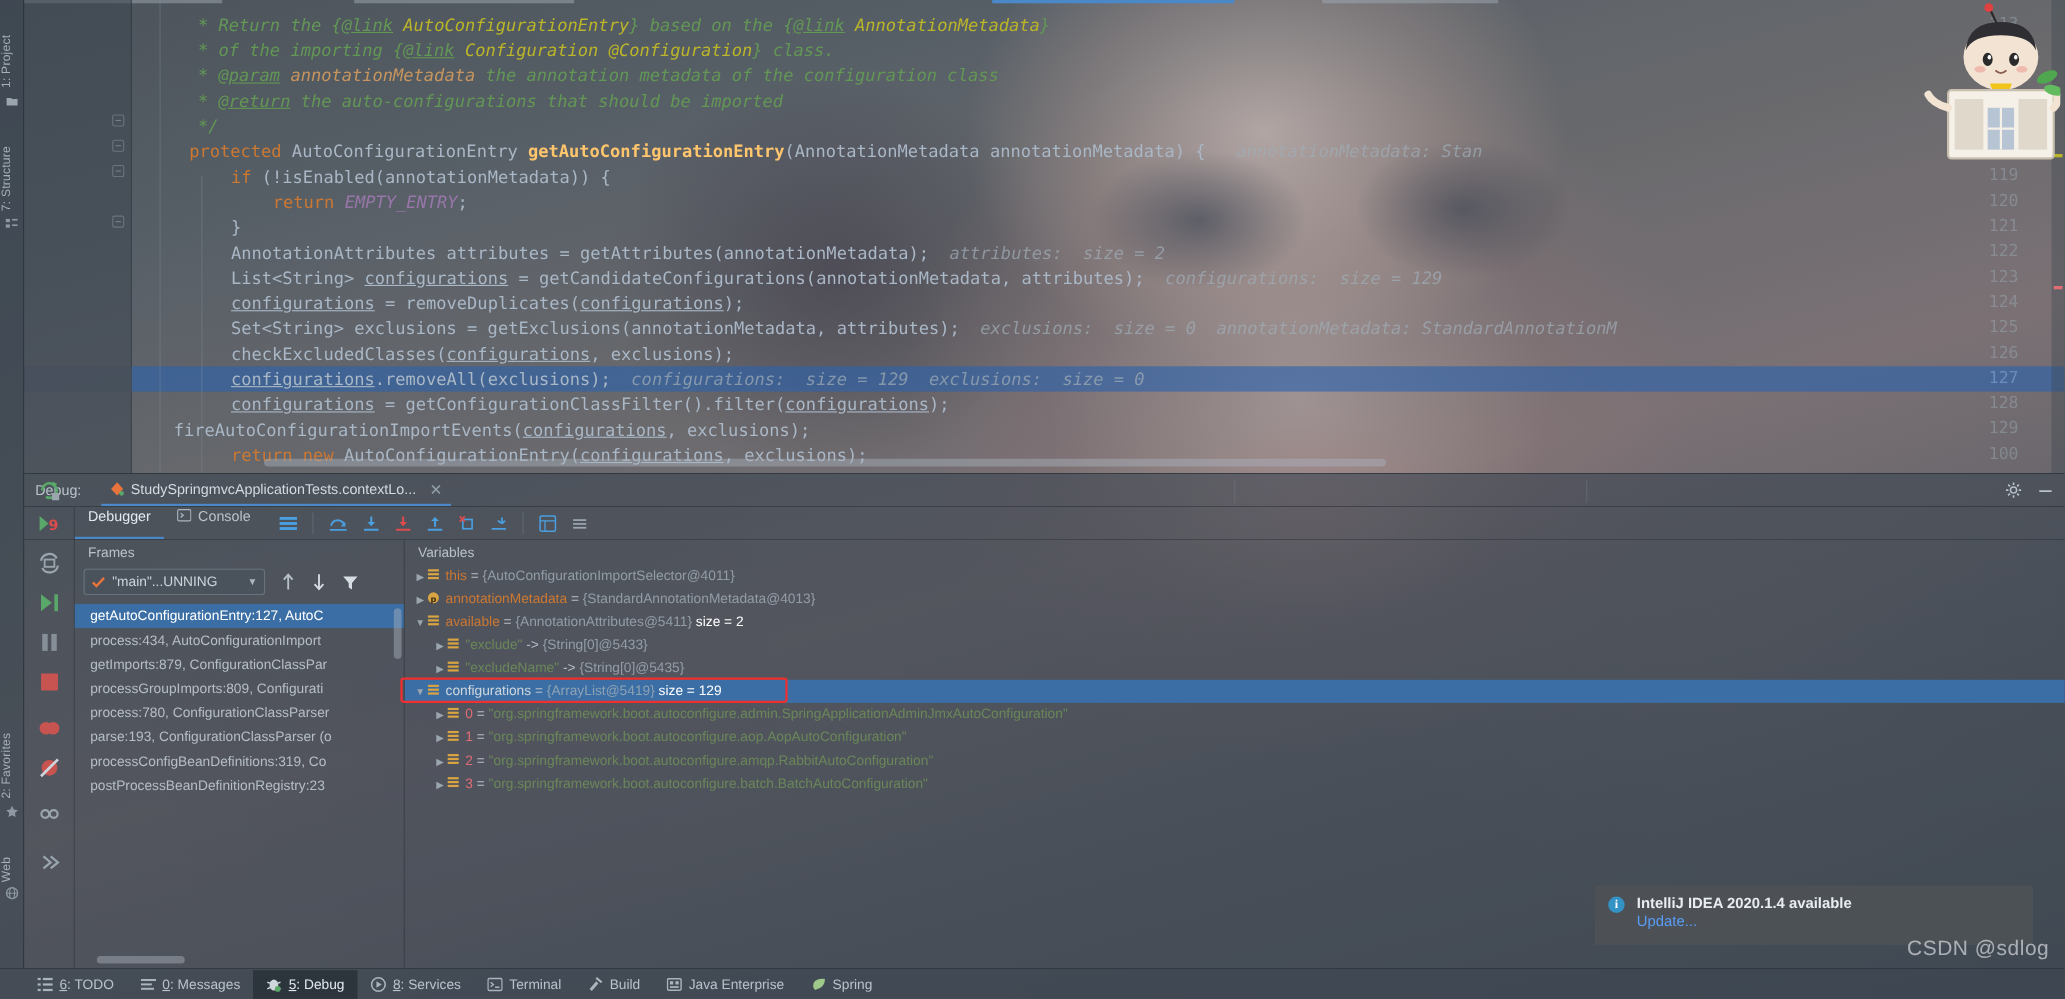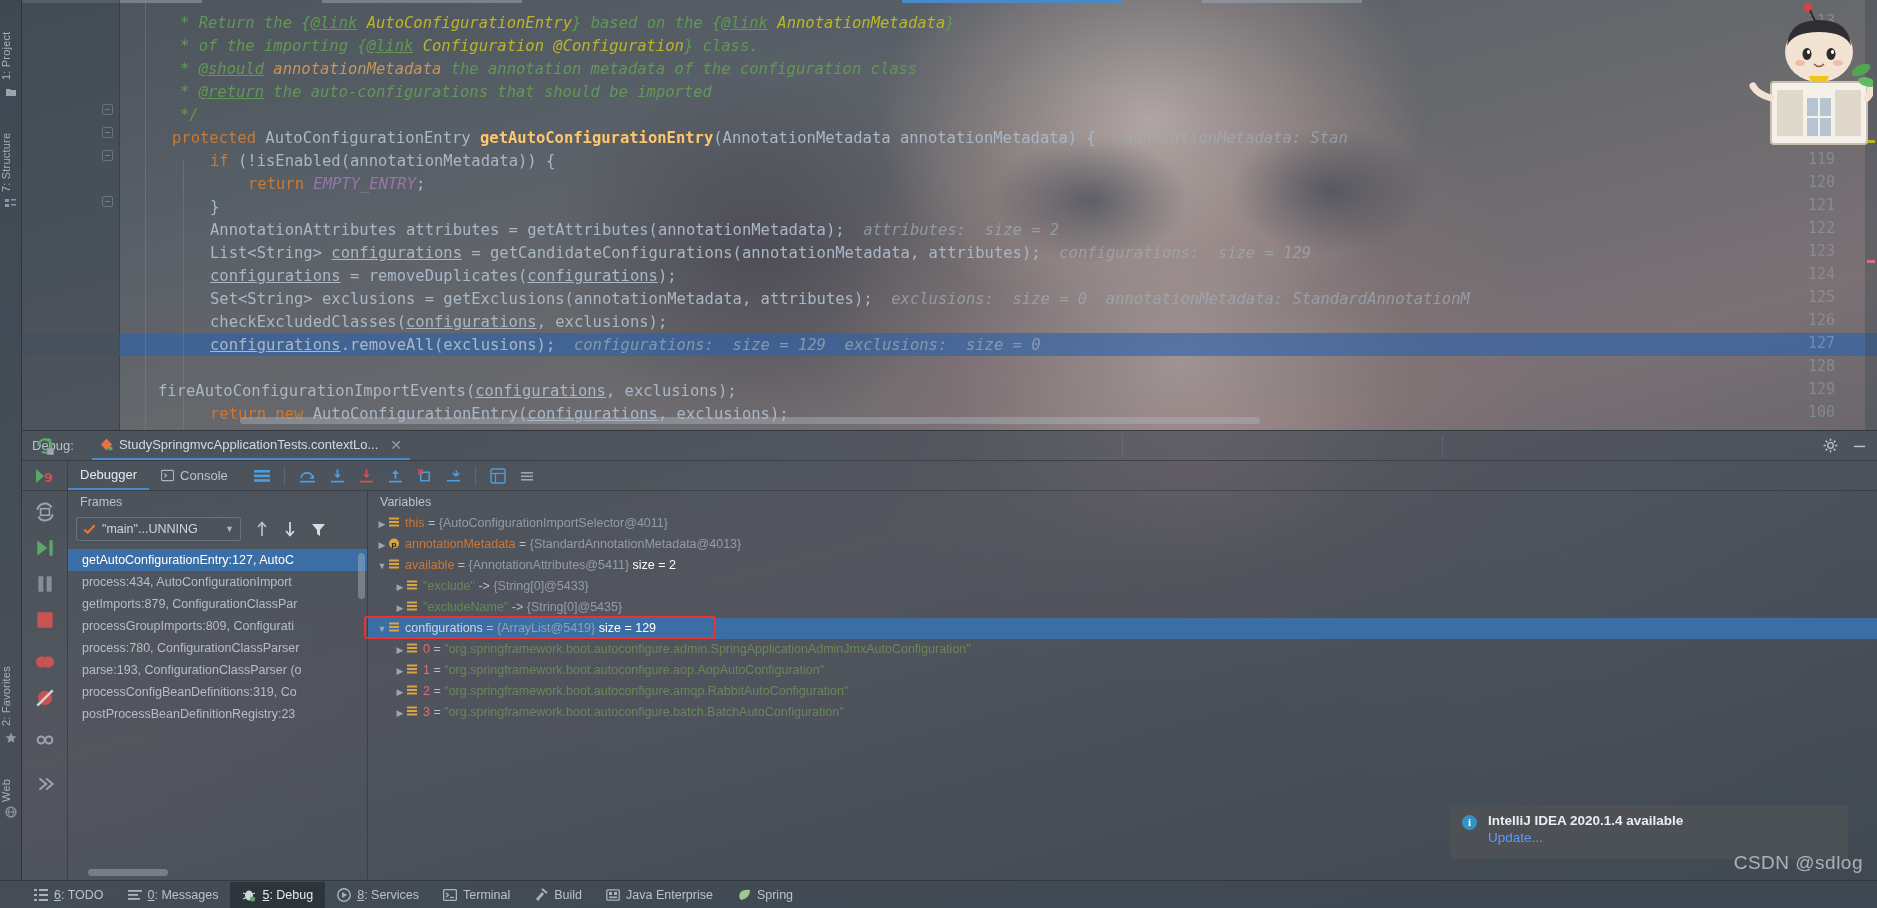--- a/index.html
+++ b/index.html
@@ -129,21 +129,21 @@
     display: flex; align-items: center; gap: 0;
     border-bottom: 1px solid rgba(38,45,52,0.45);
   }
   .tool-col {
     position: absolute; left: 0; top: 30px; width: 46px; bottom: 0;
     border-right: 1px solid rgba(38,45,52,0.45);
   }
   .tool-btn { position: absolute; left: 12px; width: 22px; height: 22px; }
 
   .tabbtn {
-    height: 28px; display: flex; align-items: center; gap: 6px;
+    height: 28px; display: flex; gap: 6px;
     padding: 0 12px; font-size: 13px; color: #b9c2ca;
     font-family:"Liberation Sans",sans-serif;
   }
   .tabbtn.active { color: #e3e9ee; border-bottom: 2px solid #4a88c7; }
 
   .frames-pane { position:absolute; left:46px; top:60px; width:300px; bottom:0; border-right:1px solid rgba(38,45,52,0.45);}
   .pane-title { height:22px; line-height:22px; padding-left:12px; font-size:12.5px; color:#b9c2ca; font-family:"Liberation Sans",sans-serif;}
   .thread-row { position:relative; height:26px; margin:3px 6px 2px 8px; display:flex; align-items:center;}
   .thread-combo {
     height:24px; flex:0 0 165px; display:flex; align-items:center; gap:6px;
@@ -303,21 +303,21 @@
     <div class="code-area">
       <div class="cur-line" style="top:333px;"></div>
       <div class="indent-guide" style="left:25px;top:0px;height:430px;"></div>
       <div class="indent-guide" style="left:63px;top:160px;height:270px;"></div>
 
       
       <div class="code-line" style="top:12px;padding-left:60px;"><span class="cmt">* Return the {</span><span class="cmtt">@link</span><span class="cmt"> </span><span class="tag">AutoConfigurationEntry</span><span class="cmt">} based on the {</span><span class="cmtt">@link</span><span class="cmt"> </span><span class="tag">AnnotationMetadata</span><span class="cmt">}</span></div>
       
       <div class="code-line" style="top:35px;padding-left:60px;"><span class="cmt">* of the importing {</span><span class="cmtt">@link</span><span class="cmt"> </span><span class="tag">Configuration @Configuration</span><span class="cmt">} class.</span></div>
       
-      <div class="code-line" style="top:58px;padding-left:60px;"><span class="cmt">* </span><span class="cmtt" style="color:#629755;">@should</span><span class="docp"> annotationMetadata</span><span class="cmt"> the annotation metadata of the configuration class</span></div>
+      <div class="code-line" style="top:58px;padding-left:60px;"><span class="cmt">* </span><span class="cmtt" style="color:#629755;">@param</span><span class="docp"> annotationMetadata</span><span class="cmt"> the annotation metadata of the configuration class</span></div>
       
       <div class="code-line" style="top:81px;padding-left:60px;"><span class="cmt">* </span><span class="cmtt" style="color:#629755;">@return</span><span class="cmt"> the auto-configurations that should be imported</span></div>
       
       <div class="code-line" style="top:104px;padding-left:60px;"><span class="cmt">*/</span></div>
       
       <div class="code-line" style="top:127px;padding-left:52px;"><span class="kw">protected</span><span class="typ"> AutoConfigurationEntry </span><span class="mth">getAutoConfigurationEntry</span><span class="typ">(AnnotationMetadata annotationMetadata) {</span><span class="hint">   annotationMetadata: Stan</span></div>
       
       <div class="code-line" style="top:150px;padding-left:90px;"><span class="kw">if</span><span class="typ"> (!isEnabled(annotationMetadata)) {</span></div>
       
       <div class="code-line" style="top:173px;padding-left:128px;"><span class="kw">return</span><span class="typ"> </span><span class="fld">EMPTY_ENTRY</span><span class="typ">;</span></div>
@@ -329,20 +329,21 @@
       <div class="code-line" style="top:242px;padding-left:90px;"><span class="typ">List&lt;String&gt; </span><span class="typ und">configurations</span><span class="typ"> = getCandidateConfigurations(annotationMetadata, attributes);</span><span class="hint">  configurations:  size = 129</span></div>
       
       <div class="code-line" style="top:265px;padding-left:90px;"><span class="typ und">configurations</span><span class="typ"> = removeDuplicates(</span><span class="typ und">configurations</span><span class="typ">);</span></div>
       
       <div class="code-line" style="top:288px;padding-left:90px;"><span class="typ">Set&lt;String&gt; exclusions = getExclusions(annotationMetadata, attributes);</span><span class="hint">  exclusions:  size = 0  annotationMetadata: StandardAnnotationM</span></div>
       
       <div class="code-line" style="top:311px;padding-left:90px;"><span class="typ">checkExcludedClasses(</span><span class="typ und">configurations</span><span class="typ">, exclusions);</span></div>
       
       <div class="code-line" style="top:334px;padding-left:90px;"><span class="typ und">configurations</span><span class="typ">.removeAll(exclusions);</span><span class="hint">  configurations:  size = 129  exclusions:  size = 0</span></div>
       
+      <div class="code-line" style="top:357px;padding-left:90px;"><span class="typ und">configurations</span><span class="typ"> = getConfigurationClassFilter().filter(</span><span class="typ und">configurations</span><span class="typ">);</span></div>
       
       <div class="code-line" style="top:380px;padding-left:38px;"><span class="typ">fireAutoConfigurationImportEvents(</span><span class="typ und">configurations</span><span class="typ">, exclusions);</span></div>
       
       <div class="code-line" style="top:403px;padding-left:90px;"><span class="kw">return new</span><span class="typ"> AutoConfigurationEntry(</span><span class="typ und">configurations</span><span class="typ">, exclusions);</span></div>
 
       <div class="ed-hscroll"></div>
     </div>
 
     <div class="marker-bar">
       <div class="marker" style="top:140px;background:#bbb529;"></div>

